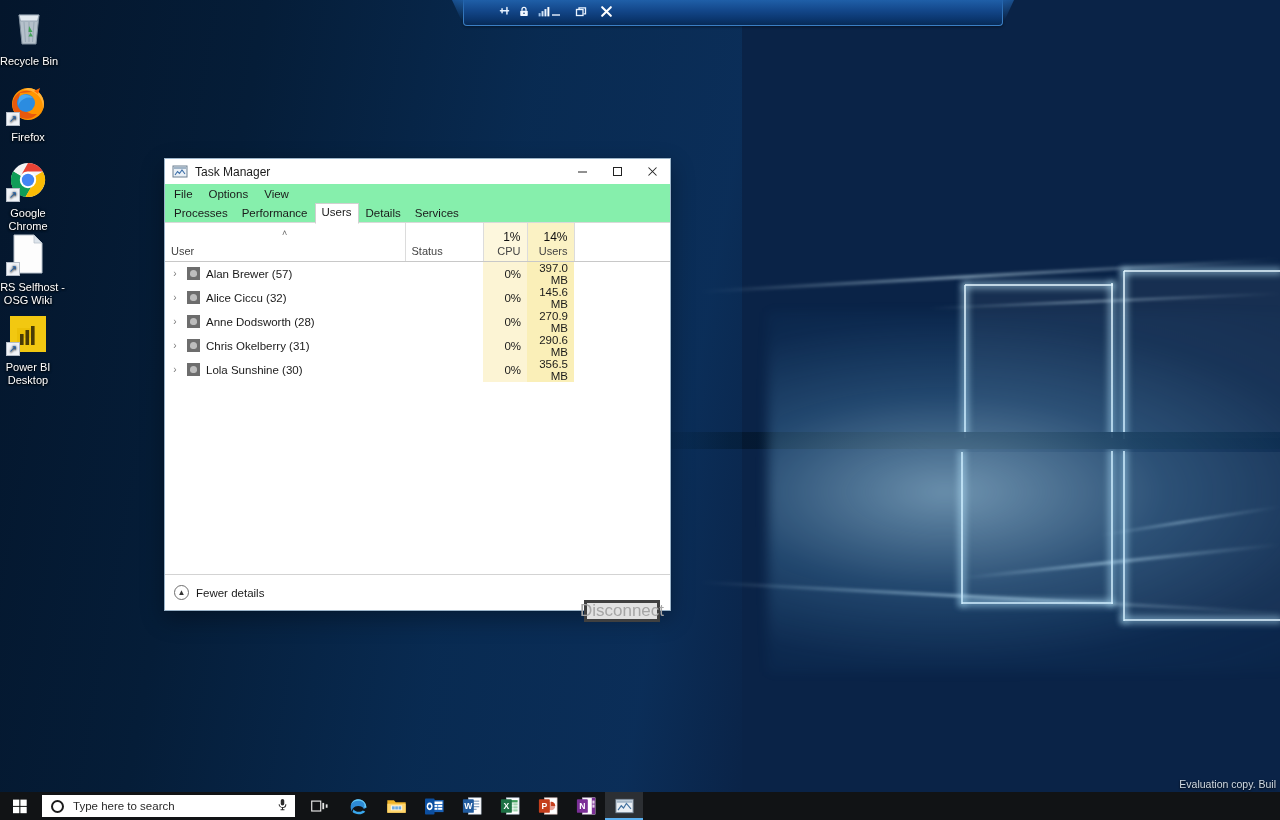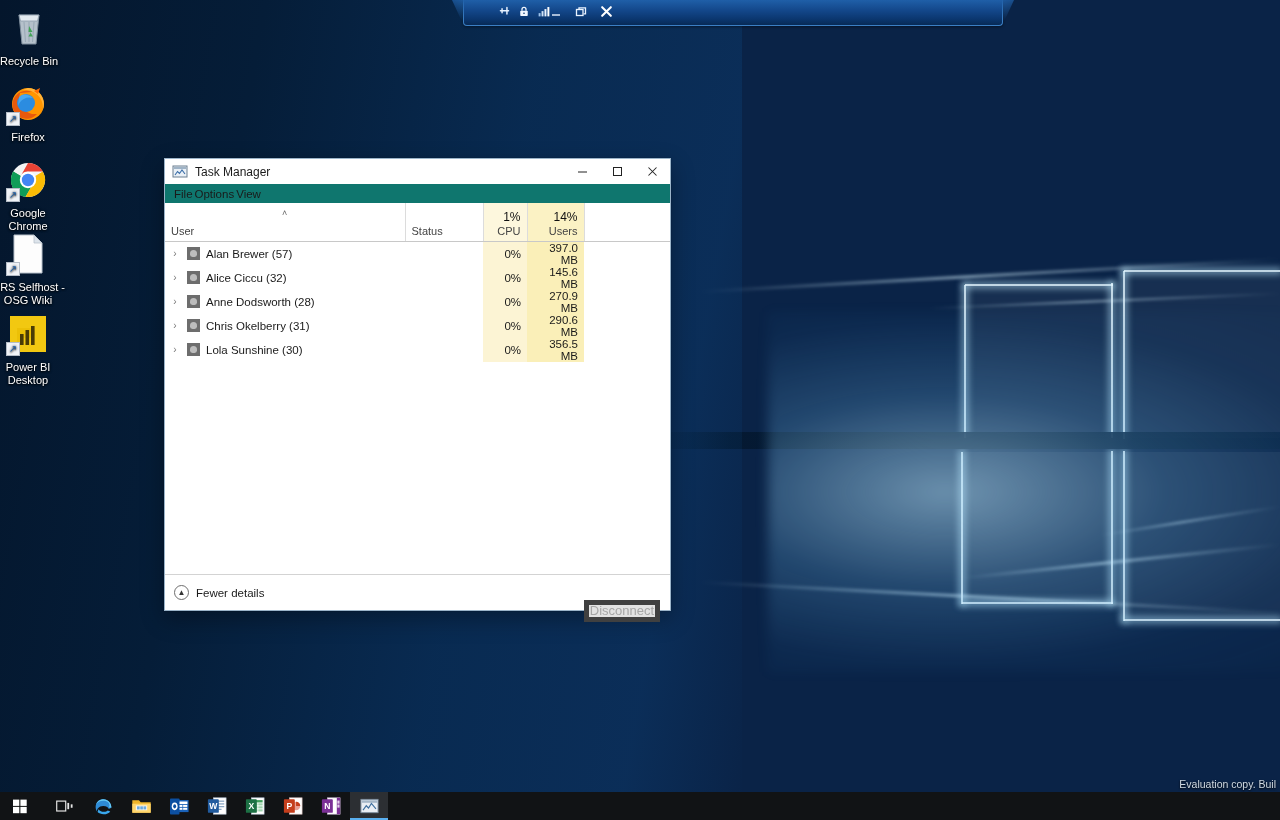--- a/index.html
+++ b/index.html
@@ -75,39 +75,39 @@
   #rdp-bar::before { left: -12px; background: linear-gradient(200deg, rgba(31,95,168,0.9) 0%, rgba(7,42,86,0.0) 72%); clip-path: polygon(100% 0, 100% 100%, 0 0); }
   #rdp-bar::after  { right: -12px; background: linear-gradient(160deg, rgba(31,95,168,0.9) 0%, rgba(7,42,86,0.0) 72%); clip-path: polygon(0 0, 0 100%, 100% 0); }
   .rdp-left { display: flex; align-items: center; gap: 7px; padding-left: 34px; }
   .rdp-title { flex: 1; text-align: center; letter-spacing: .1px; }
   .rdp-right { display: flex; align-items: center; gap: 13px; padding-right: 14px; font-size: 12px; }
   .rdp-btn { cursor: default; color: #eaf3ff; line-height: 1; }
 
   
   #taskmgr {
     position: absolute; left: 164px; top: 158px; width: 507px; height: 453px;
-    background: #0f766e;
+    background: #86efac;
     border: 1px solid #9bb4c9;
     box-shadow: 0 0 1px rgba(0,0,0,0.35), 0 8px 22px rgba(0,0,0,0.32);
     display: flex; flex-direction: column;
     font-size: 12px; color: #111;
   }
   .tm-titlebar {
     height: 25px; display: flex; align-items: center;
     background: #ffffff; padding-left: 7px;
   }
   .tm-titlebar .tm-ico { width: 16px; height: 16px; margin-right: 7px; position: relative; }
   .tm-title-text { font-size: 12px; color: #1a1a1a; }
   .tm-winbtns { margin-left: auto; display: flex; height: 25px; }
   .tm-winbtn {
     width: 35px; height: 25px; display: flex; align-items: center; justify-content: center;
     color: #222; font-size: 11px; cursor: default;
   }
 
-  .tm-menubar { height: 19px; display: flex; align-items: center; padding-left: 9px; gap: 2px; }
+  .tm-menubar { height: 19px; display: flex; align-items: center; padding-left: 9px; gap: 16px; }
   .tm-menu { font-size: 11.5px; color: #1a1a1a; cursor: default; }
 
   .tm-tabs { height: 20px; display: flex; align-items: flex-end; padding-left: 2px; position: relative; }
   .tm-tabs::after {
     content: ""; position: absolute; left: 0; right: 0; bottom: 0; height: 1px; background: #d9d9d9;
   }
   .tm-tab {
     font-size: 11.5px; padding: 1px 7px 2px; cursor: default; color: #1a1a1a;
     position: relative; z-index: 2; line-height: 15px;
   }
@@ -122,21 +122,21 @@
   .tm-thead th {
     font-weight: normal; font-size: 11.5px; color: #333;
     vertical-align: bottom; padding: 0 6px 4px; height: 38px;
     border-bottom: 1px solid #c8c8c8;
     position: relative;
   }
   .tm-thead th + th { border-left: 1px solid #dcdcdc; }
   th.col-user { text-align: left; width: 240px; }
   th.col-status { text-align: left; width: 78px; }
   th.col-cpu { text-align: right; width: 44px; background: #fdf7dd; }
-  th.col-mem { text-align: right; width: 57px; background: #fbf2c4; }
+  th.col-mem { text-align: right; width: 47px; background: #fbf2c4; }
   th.col-pad { width: auto; border-left: 1px solid #dcdcdc !important; }
   .hdr-pct { display: block; font-size: 12px; color: #111; margin-bottom: 1px; }
   .hdr-lbl { display: block; font-size: 11px; color: #444; }
   .sort-caret {
     position: absolute; top: 6px; left: 50%; transform: translateX(-50%);
     font-size: 9px; color: #6b6b6b; line-height: 1;
   }
 
   .tm-tbody td {
     font-size: 11.5px; color: #1a1a1a; height: 21px; padding: 0 6px;
@@ -167,22 +167,22 @@
   .fewer {
     display: flex; align-items: center; gap: 7px; font-size: 11.5px; color: #1a1a1a; cursor: default;
   }
   .fewer-circle {
     width: 15px; height: 15px; border: 1px solid #6e6e6e; border-radius: 50%;
     display: flex; align-items: center; justify-content: center;
     font-size: 8px; color: #333; line-height: 1;
   }
   .disconnect-btn {
     margin-left: auto; width: 76px; height: 22px;
-    background: #e2e2e2; border: 5px solid #404040;
-    color: #a6a6a6; font-size: 13px; font-family: inherit;
+    background: #e2e2e2; border: 3px solid #404040;
+    color: #a6a6a6; font-size: 17px; font-family: inherit;
     display: flex; align-items: center; justify-content: center; cursor: default; margin-top: 36px;
   }
 
   
   #taskbar {
     position: absolute; left: 0; bottom: 0; width: 1280px; height: 28px;
     background: #111315; display: flex; align-items: center;
   }
   .start-btn {
     width: 40px; height: 28px; display: flex; align-items: center; justify-content: center; cursor: default;
@@ -385,20 +385,27 @@
         </div>
       </div>
     </div>
 
     <div class="tm-menubar">
       <span class="tm-menu">File</span>
       <span class="tm-menu">Options</span>
       <span class="tm-menu">View</span>
     </div>
 
+    <div class="tm-tabs">
+      <div class="tm-tab">Processes</div>
+      <div class="tm-tab">Performance</div>
+      <div class="tm-tab active">Users</div>
+      <div class="tm-tab">Details</div>
+      <div class="tm-tab">Services</div>
+    </div>
 
     <div class="tm-body">
       <table class="tm-table">
         <thead class="tm-thead">
           <tr>
             <th class="col-user">
               <span class="sort-caret">˄</span>
               <span class="hdr-lbl">User</span>
             </th>
             <th class="col-status">
@@ -500,20 +507,31 @@
   <div id="taskbar">
     <div class="start-btn">
       <svg width="16" height="16" viewBox="0 0 16 16">
         <rect x="1" y="1.6" width="6.3" height="6.3" fill="#ffffff"></rect>
         <rect x="8.4" y="1.6" width="6.3" height="6.3" fill="#ffffff"></rect>
         <rect x="1" y="8.9" width="6.3" height="6.3" fill="#ffffff"></rect>
         <rect x="8.4" y="8.9" width="6.3" height="6.3" fill="#ffffff"></rect>
       </svg>
     </div>
 
+    <div class="search-box">
+      <span class="cortana-ring"></span>
+      <span class="search-text">Type here to search</span>
+      <span>
+        <svg width="11" height="13" viewBox="0 0 11 14">
+          <rect x="3.6" y="1" width="3.8" height="7" rx="1.9" fill="#2a2a2a"></rect>
+          <path d="M1.9 6.6 a3.6 3.6 0 0 0 7.2 0" stroke="#2a2a2a" stroke-width="1.1" fill="none"></path>
+          <path d="M5.5 10.2 V12.6 M3.4 12.7 h4.2" stroke="#2a2a2a" stroke-width="1.1"></path>
+        </svg>
+      </span>
+    </div>
 
     <div class="tb-btn" style="margin-left:6px;">
       <svg width="18" height="15" viewBox="0 0 20 16">
         <rect x="0.8" y="2" width="10" height="11" fill="none" stroke="#e6e6e6" stroke-width="1.3"></rect>
         <rect x="12.6" y="4" width="2" height="7" fill="#e6e6e6"></rect>
         <rect x="16.4" y="5.6" width="2" height="3.8" fill="#e6e6e6"></rect>
       </svg>
     </div>
 
     <div class="tb-btn">

